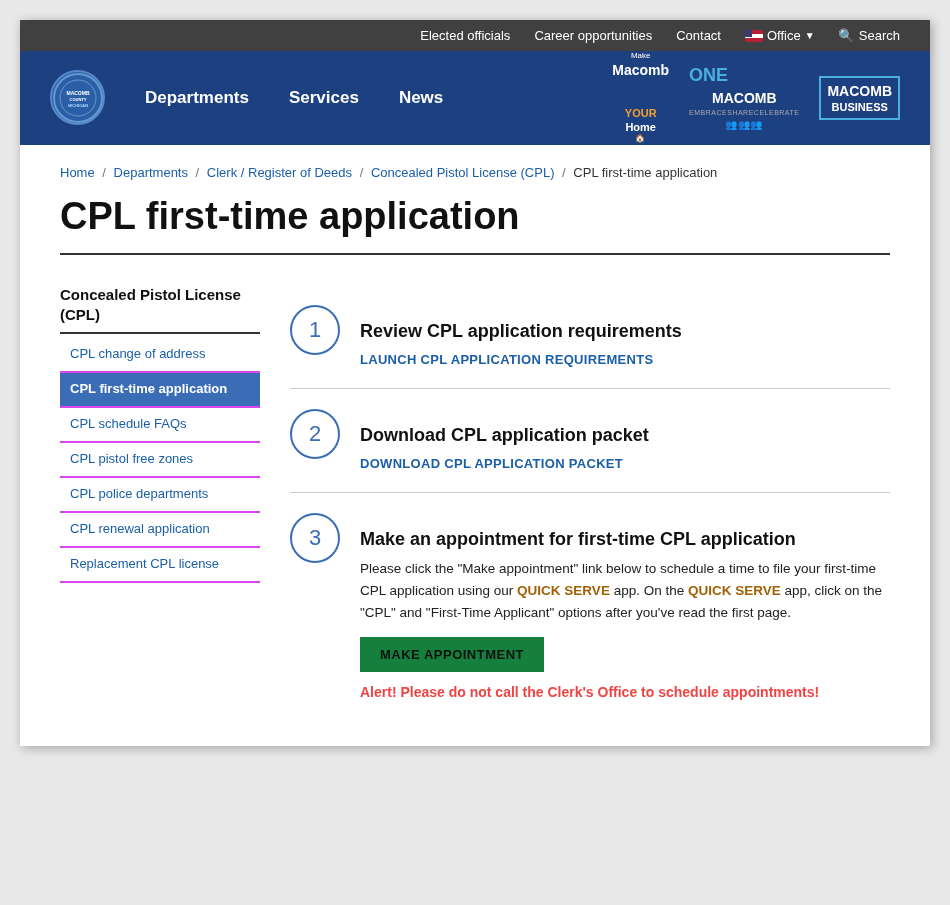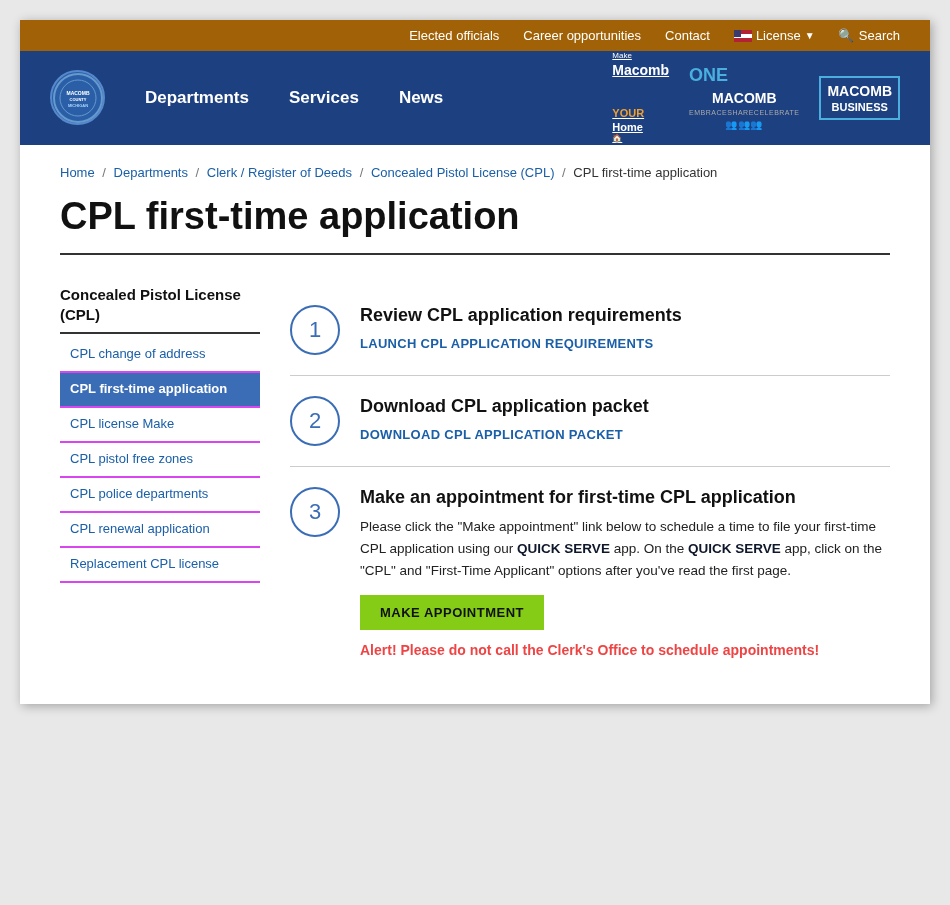--- a/index.html
+++ b/index.html
@@ -1,33 +1,33 @@
 <!DOCTYPE html>
 <html><head>
   <meta charset="utf-8">
   <style>
     * { box-sizing: border-box; margin: 0; padding: 0; }
     body { font-family: Arial, sans-serif; background: #e8e8e8; display: flex; justify-content: center; padding: 20px; }
     .page-wrapper { width: 910px; background: white; box-shadow: 2px 2px 10px rgba(0,0,0,0.3); }
 
     
-    .top-bar { background: #a16207; padding: 8px 30px; display: flex; align-items: center; justify-content: flex-end; gap: 24px; }
+    .top-bar { background: #404040; padding: 8px 30px; display: flex; align-items: center; justify-content: flex-end; gap: 24px; }
     .top-bar a { color: white; text-decoration: none; font-size: 13px; }
     .lang-selector { display: flex; align-items: center; gap: 4px; color: white; font-size: 13px; cursor: pointer; }
     .lang-icon { width: 18px; height: 12px; background: #555; border-radius: 2px; display: inline-block; }
     .search-btn { display: flex; align-items: center; gap: 4px; color: white; font-size: 13px; cursor: pointer; }
 
     
     .main-nav { background: #1d4080; padding: 0 30px; display: flex; align-items: center; gap: 0; }
     .nav-logo { margin-right: 20px; padding: 10px 0; }
     .logo-circle { width: 55px; height: 55px; border-radius: 50%; background: #2a5fa8; border: 2px solid #5588cc; display: flex; align-items: center; justify-content: center; color: white; font-size: 8px; font-weight: bold; text-align: center; line-height: 1.2; }
     .nav-links { display: flex; align-items: center; }
     .nav-link { color: white; text-decoration: none; font-size: 17px; font-weight: bold; padding: 22px 20px; display: block; }
     .nav-logos { margin-left: auto; display: flex; align-items: center; gap: 20px; }
-    .make-macomb { color: white; font-size: 9px; line-height: 1.3; font-weight: bold; text-decoration: underline; }
+    .make-macomb { text-align: center; color: white; font-size: 9px; line-height: 1.3; font-weight: bold; }
     .make-macomb .make { font-size: 8px; font-weight: normal; }
     .make-macomb .macomb { font-size: 14px; font-weight: bold; }
     .make-macomb .your { font-size: 11px; color: #f0a030; margin-top: 26px; }
     .make-macomb .home { font-size: 11px; }
     .one-macomb { color: white; font-size: 9px; text-align: center; line-height: 1.4; }
     .macomb-business { color: white; font-size: 11px; text-align: center; font-weight: bold; line-height: 1.3; border: 2px solid #4aafdf; padding: 4px 6px; }
     .macomb-business .macomb-b { font-size: 14px; }
 
     
     .content-area { padding: 20px 40px 26px 40px; }
@@ -56,47 +56,47 @@
     .sidebar-item { display: block; padding: 8px 10px; font-size: 13px; color: #1a5fa8; text-decoration: none; border-bottom: 2px solid #d946ef; line-height: 1.3; }
     .sidebar-item.active { background: #3a6db5; color: white; font-weight: bold; }
 
     
     .main-content { flex: 1; }
 
     
     .step-block { display: flex; align-items: flex-start; gap: 20px; padding: 20px 0; border-bottom: 1px solid #ccc; }
     .step-block:last-child { border-bottom: none; }
     .step-number { width: 50px; height: 50px; border-radius: 50%; border: 2px solid #3a6db5; display: flex; align-items: center; justify-content: center; font-size: 22px; color: #3a6db5; font-weight: normal; flex-shrink: 0; }
-    .step-content { flex: 1; }
+    .step-content { flex: 1; margin-top: 16px; }
     .step-title { font-size: 18px; font-weight: bold; color: #111; margin-bottom: 8px; }
     .step-link { color: #1a5fa8; font-size: 13px; text-decoration: none; font-weight: bold; text-transform: uppercase; letter-spacing: 0.3px; }
     .step-desc { font-size: 13.5px; color: #222; line-height: 1.6; margin-bottom: 14px; }
-    .step-desc a { color: #0f172a; text-decoration: none; font-weight: bold; }
-    .make-appt-btn { display: inline-block; background: #84cc16; color: #111; font-size: 13px; font-weight: bold; text-transform: uppercase; padding: 10px 20px; text-decoration: none; letter-spacing: 0.5px; margin-bottom: 12px; }
+    .step-desc a { color: #a16207; text-decoration: none; font-weight: bold; }
+    .make-appt-btn { display: inline-block; background: #15803d; color: #111; font-size: 13px; font-weight: bold; text-transform: uppercase; padding: 10px 20px; text-decoration: none; letter-spacing: 0.5px; margin-bottom: 12px; }
     .alert-text { font-size: 14px; font-weight: bold; color: #ef4444; }
   </style>
 </head>
 <body>
 
 <div class="page-wrapper">
 
   <div class="top-bar">
     <a href="#" class="top-bar-link">Elected officials</a>
     <a href="#" class="top-bar-link">Career opportunities</a>
     <a href="#" class="top-bar-link">Contact</a>
     <div class="lang-selector">
       <span class="lang-icon">
         <svg width="18" height="12" viewBox="0 0 18 12">
             <rect width="18" height="4" fill="#b22234"></rect>
             <rect y="4" width="18" height="4" fill="white"></rect>
             <rect y="8" width="18" height="4" fill="#b22234"></rect>
             <rect width="7" height="7" fill="#3c3b6e"></rect>
           </svg>
       </span>
-      <span>License</span>
+      <span>Office</span>
       <span style="color:white;font-size:10px;">▼</span>
     </div>
     <div class="search-btn">
       <span>🔍</span>
       <span>Search</span>
     </div>
   </div>
 
   <div class="main-nav">
     <div class="nav-logo">
@@ -158,21 +158,21 @@
     <hr class="main-divider">
 
     <div class="two-col">
 
       <div class="sidebar">
         <div class="sidebar-title">Concealed Pistol License (CPL)</div>
 
         <div id="sidebar-items">
             <a href="#" class="sidebar-item">CPL change of address</a>
             <a href="#" class="sidebar-item active">CPL first-time application</a>
-            <a href="#" class="sidebar-item">CPL license Make</a>
+            <a href="#" class="sidebar-item">CPL schedule FAQs</a>
             <a href="#" class="sidebar-item">CPL pistol free zones</a>
             <a href="#" class="sidebar-item">CPL police departments</a>
             <a href="#" class="sidebar-item">CPL renewal application</a>
             <a href="#" class="sidebar-item">Replacement CPL license</a>
           </div>
       </div>
 
       <div class="main-content">
         <div id="steps-container">
             <div class="step-block">

